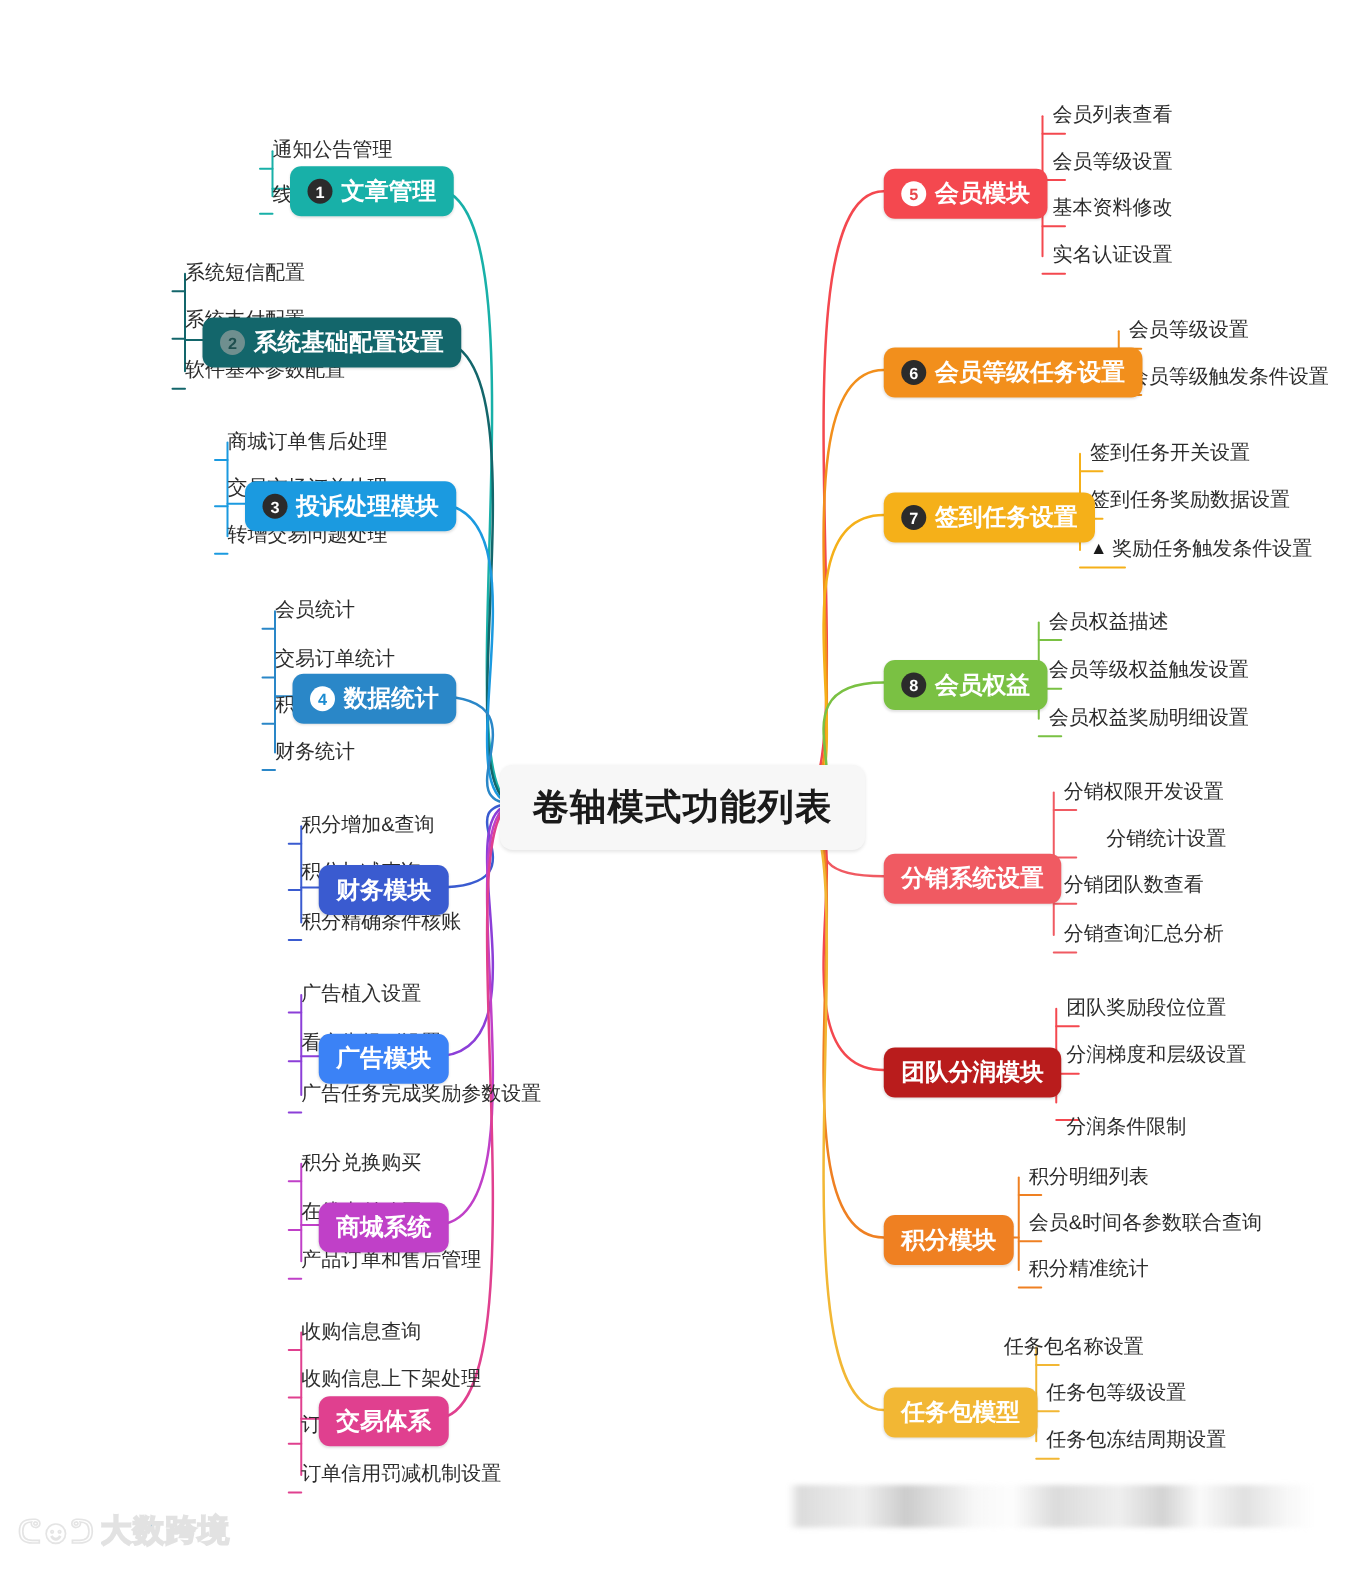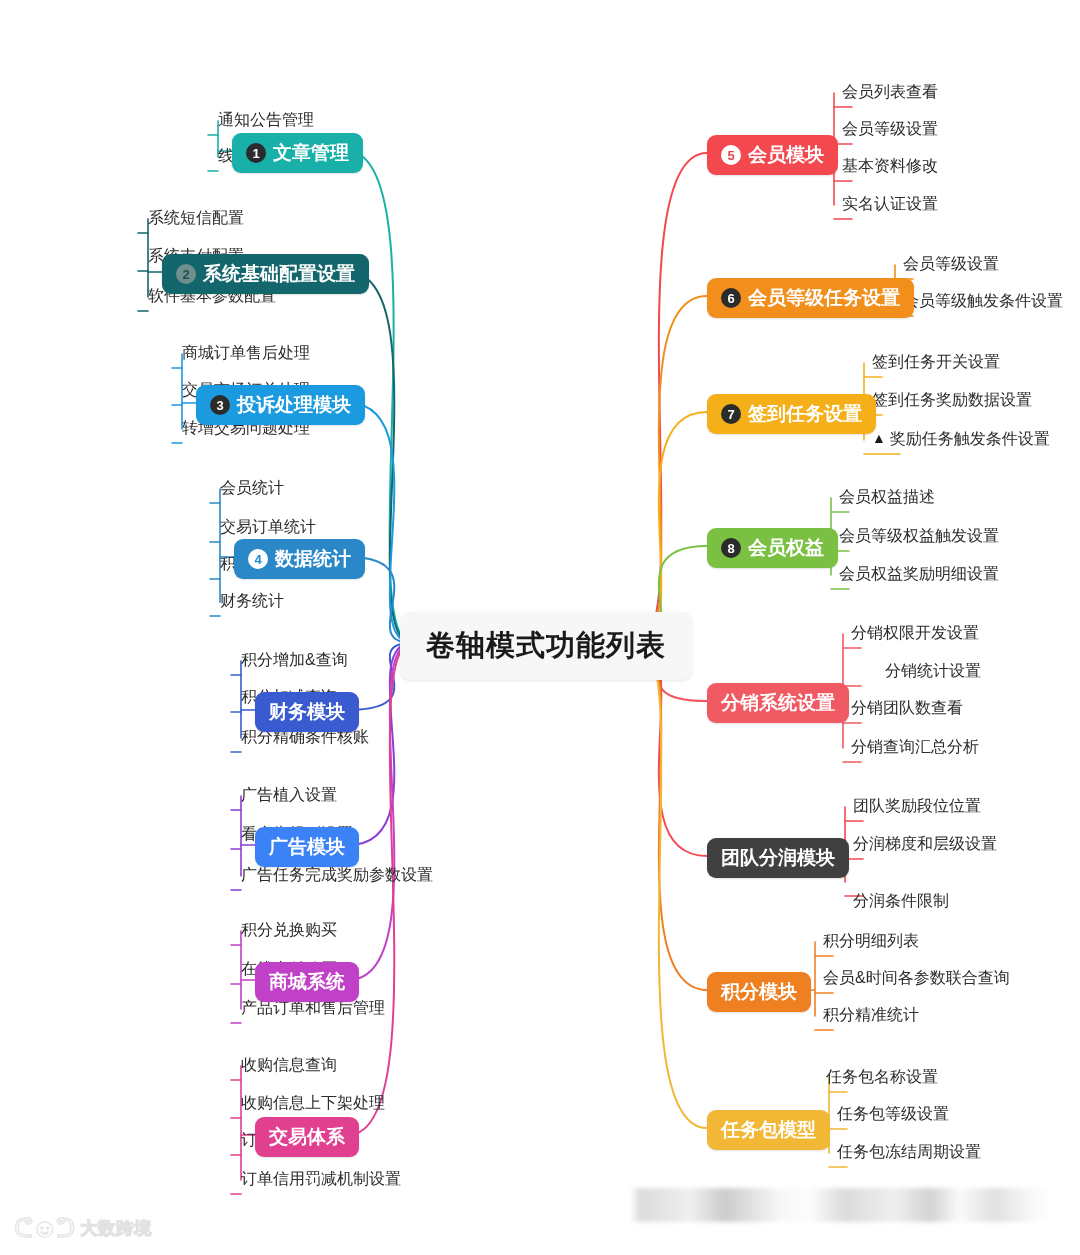--- a/index.html
+++ b/index.html
@@ -102,21 +102,21 @@
     z-index: 8;
   }
   .wm-logo {
     font-size: 26px;
     color: #ffffff;
     -webkit-text-stroke: 1.3px #cfcfcf;
     line-height: 1;
     letter-spacing: -2px;
   }
   .wm-text {
-    font-size: 17px;
+    font-size: 25px;
     font-weight: bold;
     color: #0369a1;
     -webkit-text-stroke: 1.4px #cccccc;
     letter-spacing: 1px;
   }
   .blurred-strip {
     position: absolute;
     z-index: 7;
     left: 630px;
     top: 1188px;
@@ -324,36 +324,36 @@
       <div class="leaf right-side" style="top: 486px; left: 835px;"><span>会员权益描述</span></div>
       <div class="leaf right-side" style="top: 525px; left: 835px;"><span>会员等级权益触发设置</span></div>
       <div class="leaf right-side" style="top: 563px; left: 835px;"><span>会员权益奖励明细设置</span></div>
       <div class="branch" style="left: 707px; top: 683px; background: rgb(240, 90, 98);">
         <span>分销系统设置</span>
       </div>
       <div class="leaf right-side" style="top: 622px; left: 847px;"><span>分销权限开发设置</span></div>
       <div class="leaf right-side" style="top: 660px; left: 881px;"><span>分销统计设置</span></div>
       <div class="leaf right-side" style="top: 697px; left: 847px;"><span>分销团队数查看</span></div>
       <div class="leaf right-side" style="top: 736px; left: 847px;"><span>分销查询汇总分析</span></div>
-      <div class="branch" style="left: 707px; top: 838px; background: #404040;">
+      <div class="branch" style="left: 707px; top: 838px; background: #b91c1c;">
         <span>团队分润模块</span>
       </div>
       <div class="leaf right-side" style="top: 795px; left: 849px;"><span>团队奖励段位位置</span></div>
       <div class="leaf right-side" style="top: 833px; left: 849px;"><span>分润梯度和层级设置</span></div>
       <div class="leaf right-side" style="top: 870px; left: 849px; margin-top: 20px;"><span>分润条件限制</span></div>
       <div class="branch" style="left: 707px; top: 972px; background: rgb(239, 128, 34);">
         <span>积分模块</span>
       </div>
       <div class="leaf right-side" style="top: 930px; left: 819px;"><span>积分明细列表</span></div>
       <div class="leaf right-side" style="top: 967px; left: 819px;"><span>会员&amp;时间各参数联合查询</span></div>
       <div class="leaf right-side" style="top: 1004px; left: 819px;"><span>积分精准统计</span></div>
       <div class="branch" style="left: 707px; top: 1110px; background: rgb(242, 183, 52); text-align: center;">
         <span>任务包模型</span>
       </div>
-      <div class="leaf right-side" style="top: 1066px; left: 822px;"><span>任务包名称设置</span></div>
+      <div class="leaf right-side" style="top: 1066px; left: 799px;"><span>任务包名称设置</span></div>
       <div class="leaf right-side" style="top: 1103px; left: 833px;"><span>任务包等级设置</span></div>
       <div class="leaf right-side" style="top: 1141px; left: 833px;"><span>任务包冻结周期设置</span></div>
     </div>
 
   <div class="blurred-strip"></div>
 
   <div class="watermark">
     <span class="wm-logo">ᕦ☻ᕤ</span>
     <span class="wm-text">大数跨境</span>
   </div>

